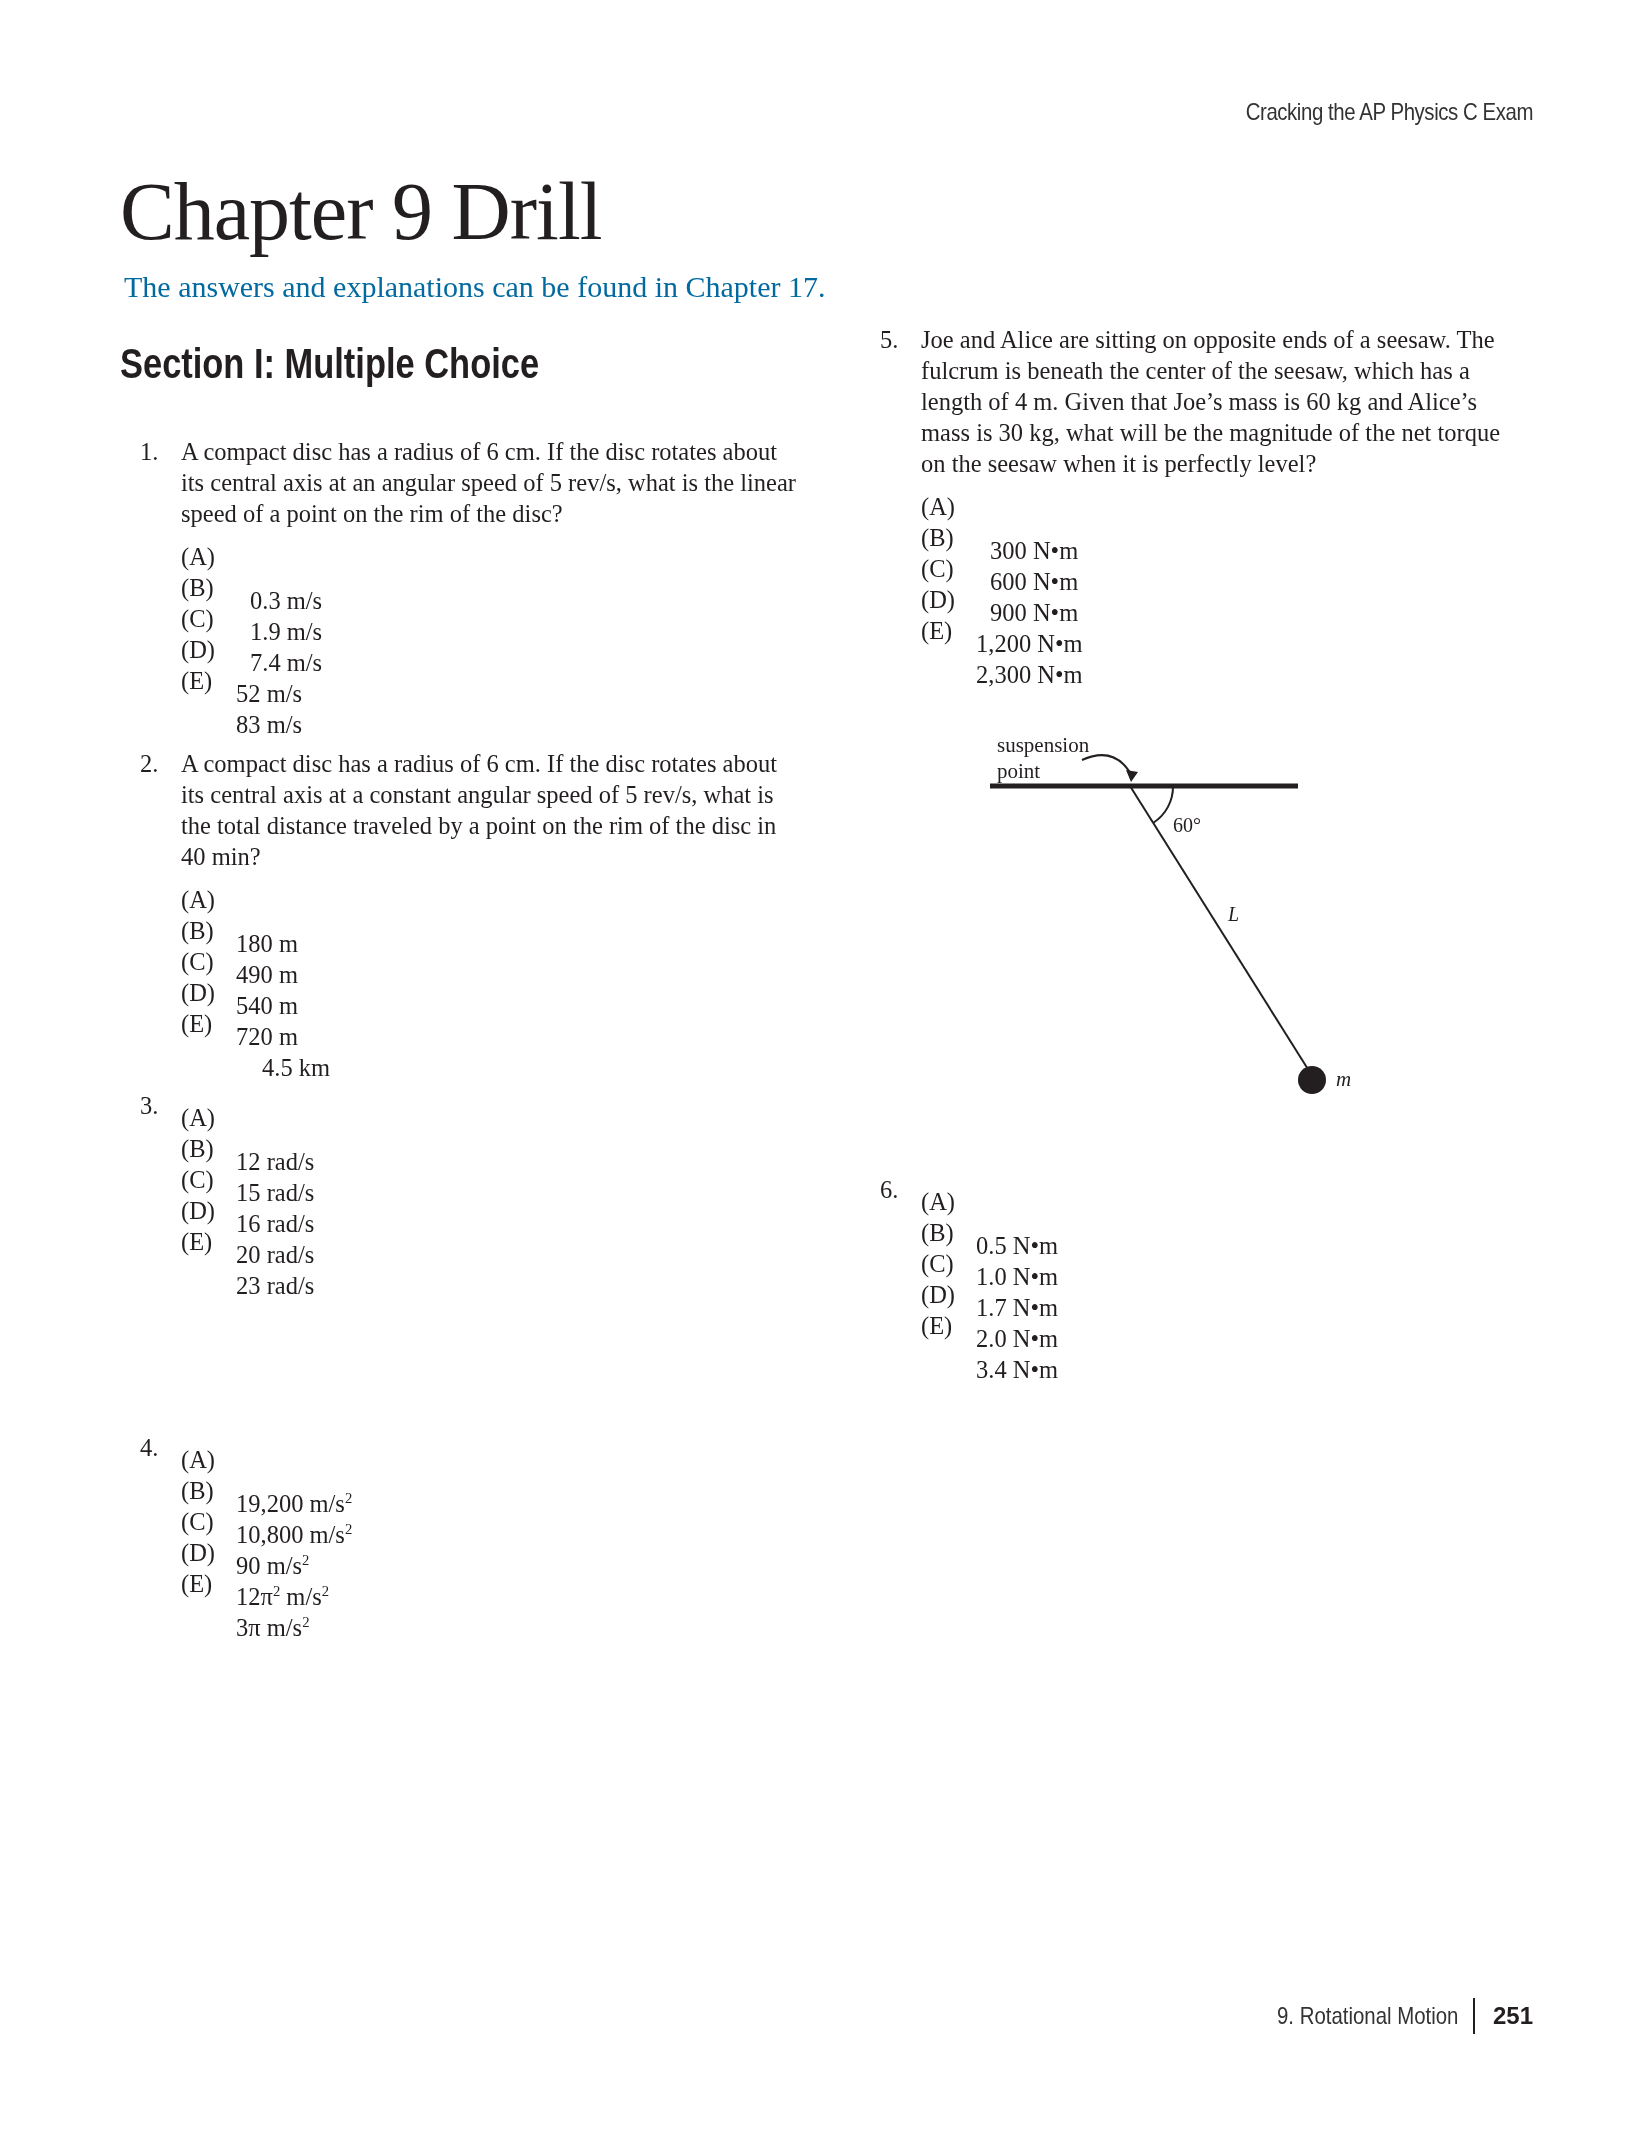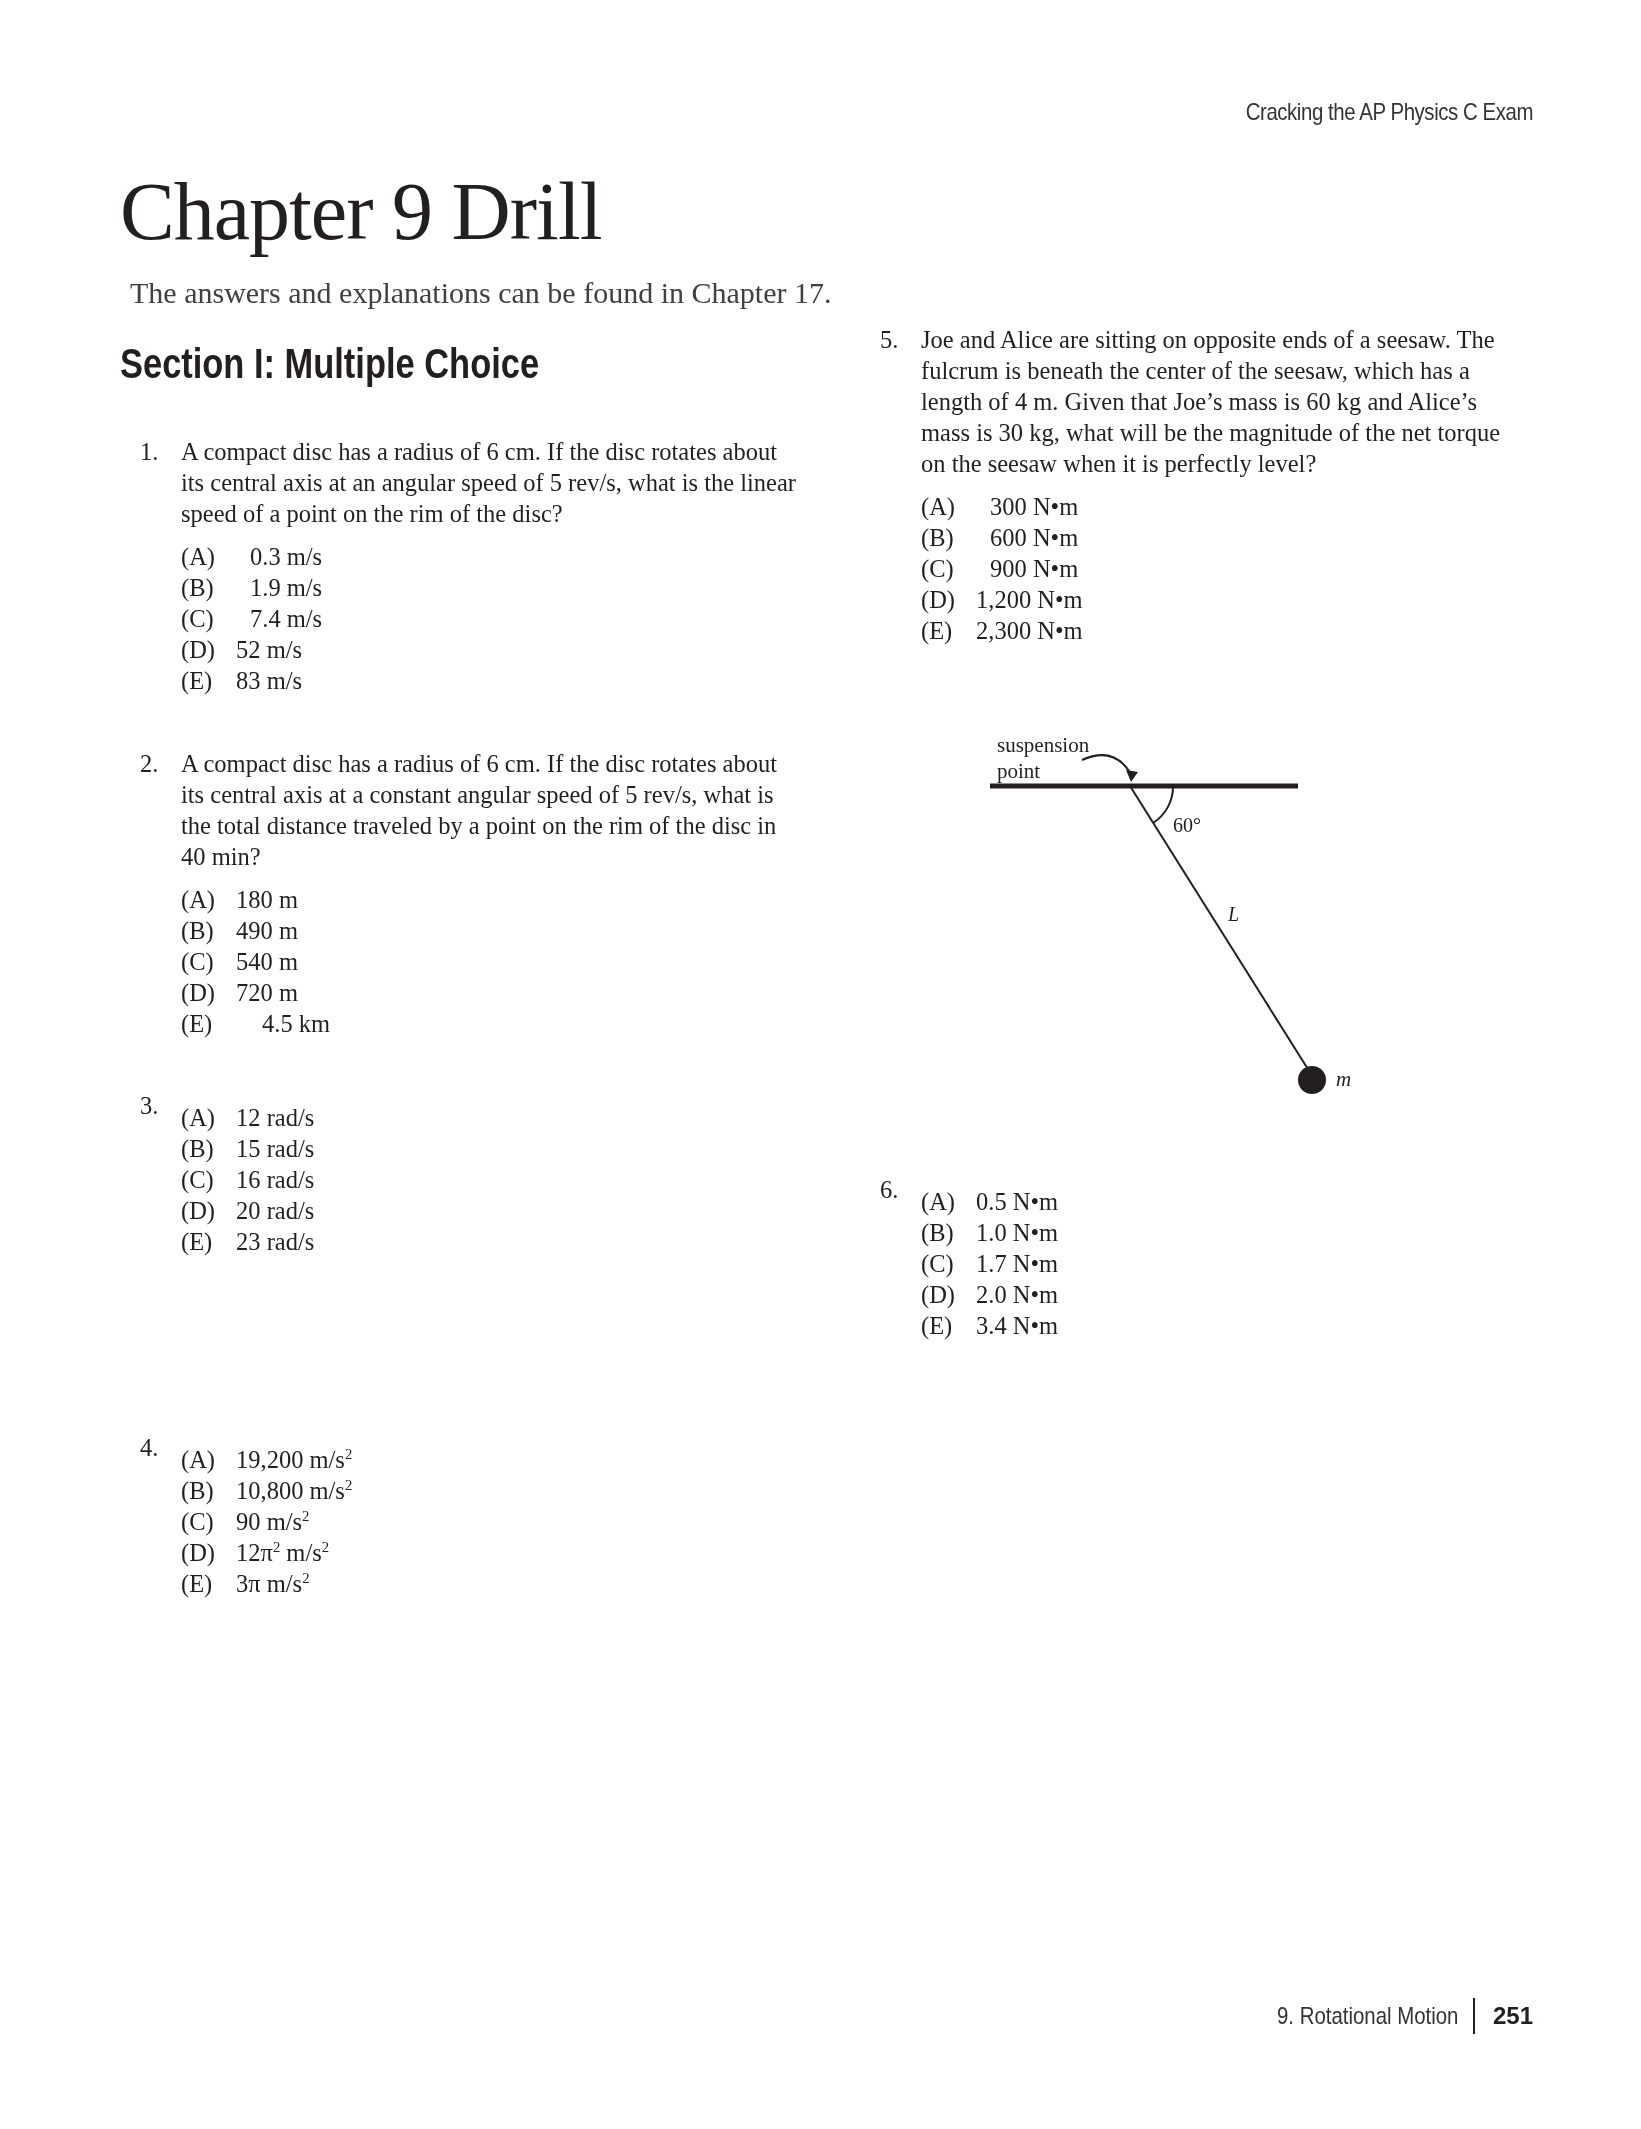--- a/index.html
+++ b/index.html
@@ -1,27 +1,27 @@
 <!DOCTYPE html>
 <html><head>
 <meta charset="utf-8">
 <style>
   html, body { margin: 0; padding: 0; background: #ffffff; }
   body { width: 1641px; height: 2129px; position: relative; overflow: hidden; color: #231f20; }
   .running-head { position: absolute; top: 98px; right: 108px; font-family: "Liberation Sans", sans-serif; font-size: 24px; letter-spacing: -0.5px; color: #333; transform: scaleX(0.85); transform-origin: right center; }
   .chapter-title { position: absolute; left: 120px; top: 165px; font-family: "Liberation Serif", serif; font-size: 82px; font-weight: normal; margin: 0; color: #231f20; letter-spacing: -1px; }
-  .subtitle { position: absolute; left: 120px; top: 266px; font-family: "Liberation Serif", serif; font-size: 30px; margin: 10px; color: #404040; }
+  .subtitle { position: absolute; left: 120px; top: 266px; font-family: "Liberation Serif", serif; font-size: 30px; margin: 4px; color: #0369a1; }
   .section-title { position: absolute; left: 120px; top: 340px; font-family: "Liberation Sans", sans-serif; font-weight: bold; font-size: 42px; margin: 0; color: #231f20; transform: scaleX(0.82); transform-origin: left center; }
   .question { position: absolute; font-family: "Liberation Serif", serif; font-size: 24.5px; line-height: 31px; color: #231f20; }
   .q-stem { position: relative; padding-left: 61px; margin: 0; }
   .q-num { position: absolute; left: 20px; top: 0; }
   .choices { list-style: none; margin: 12px 0 0 61px; padding: 0; }
   .choices li { height: 31px; display: flex; }
   .choice-letter { width: 55px; display: inline-block; }
-  .choice-text { display: inline-block; }
+  .choice-text { display: inline-block; margin-top: 44px; }
   .choice-text.pad { padding-left: 14px; }
   .choice-text.pad2 { padding-left: 26px; }
   sup { font-size: 60%; vertical-align: super; line-height: 0; }
   .q1 { left: 120px; top: 436px; width: 680px; }
   .q2 { left: 120px; top: 748px; width: 680px; }
   .q3 { left: 120px; top: 1090px; width: 680px; }
   .q4 { left: 120px; top: 1432px; width: 680px; }
   .q5 { left: 860px; top: 324px; width: 660px; }
   .q6 { left: 860px; top: 1174px; width: 660px; }
   .figure { position: absolute; left: 960px; top: 720px; width: 440px; height: 390px; }

